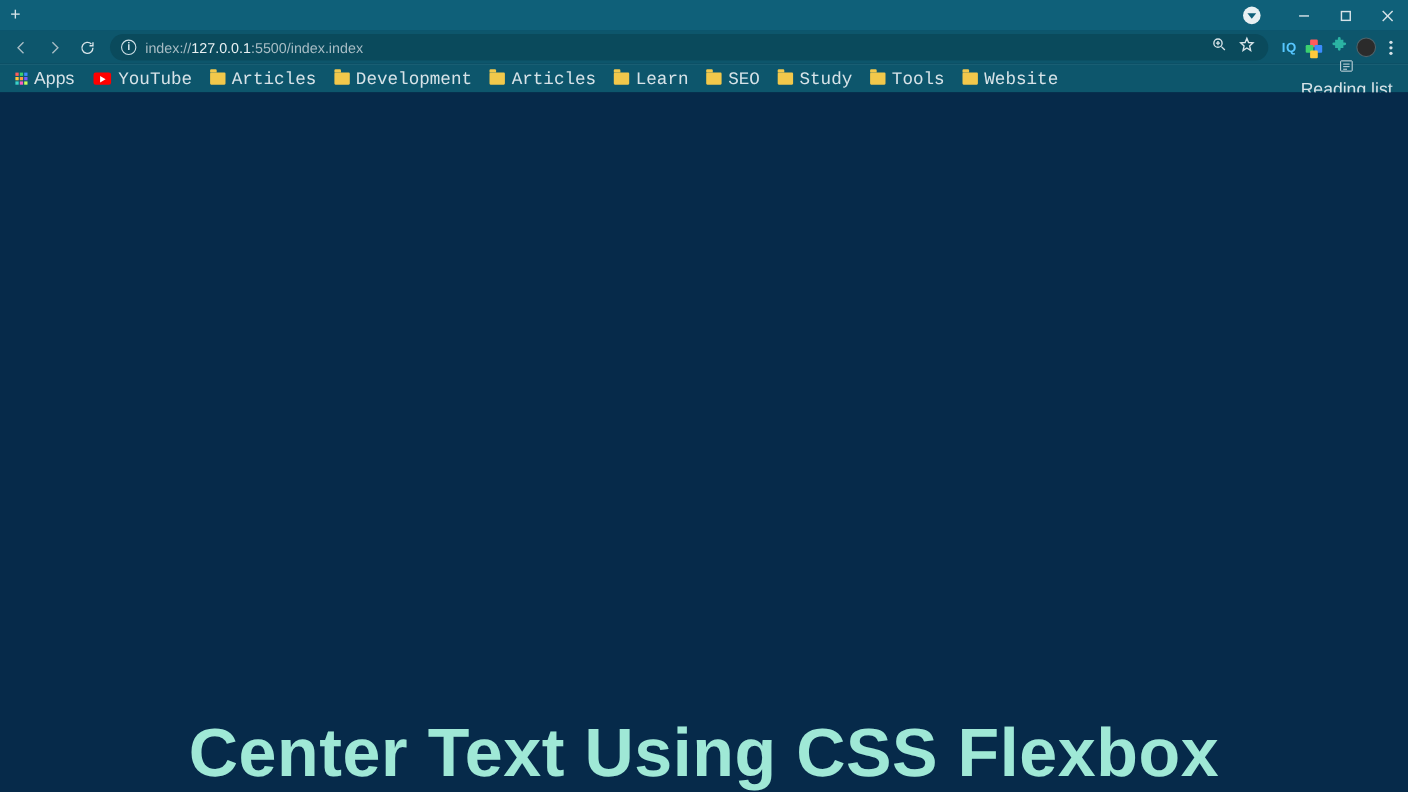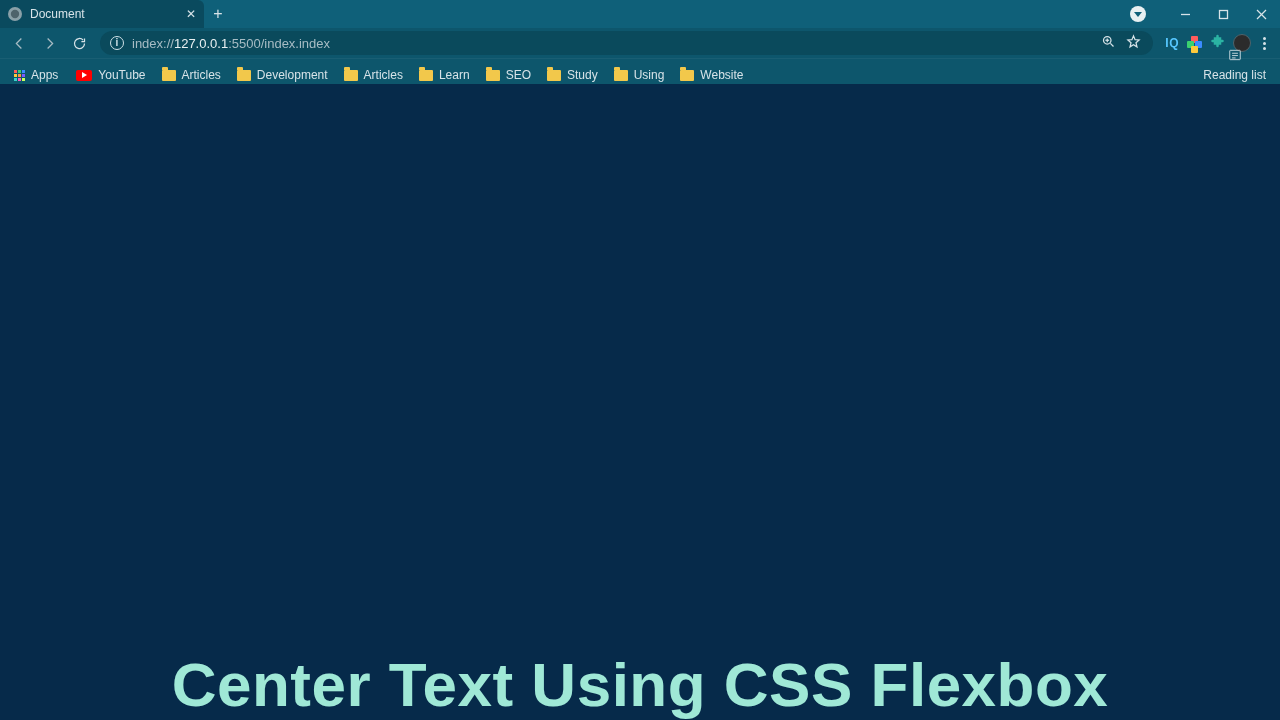--- a/index.html
+++ b/index.html
@@ -48,49 +48,40 @@
   .colour-ext span{position:absolute;width:7px;height:7px;border-radius:1px;}
   .c1{background:#ff5c5c;top:0;left:4px;}
   .c2{background:#3bd16f;top:5px;left:0;}
   .c3{background:#3b8bff;top:5px;left:8px;}
   .c4{background:#ffc93b;top:10px;left:4px;}
   .puzzle svg{width:15px;height:15px;fill:#2bb3a3;}
   .avatar{width:18px;height:18px;border-radius:50%;background:#2b2b2b;border:1px solid #4e636b;}
   .menu-dots{display:flex;flex-direction:column;gap:2px;padding:0 4px;}
   .menu-dots span{width:3px;height:3px;border-radius:50%;background:var(--text);}
   
-  .bookmarks{height:26px;background:var(--teal-dark);display:flex;align-items:flex-end;padding:0 8px;gap:4px;color:var(--text);font-size:12px;border-top:1px solid rgba(255,255,255,.05);}
+  .bookmarks{height:26px;background:var(--teal-dark);display:flex;align-items:center;padding:0 8px;gap:4px;color:var(--text);font-size:16px;border-top:1px solid rgba(255,255,255,.05);}
   .apps-btn{display:flex;align-items:center;gap:6px;padding:2px 6px;cursor:pointer;}
   .apps-grid{display:grid;grid-template-columns:repeat(3,3px);grid-auto-rows:3px;gap:1px;}
   .apps-grid span{width:3px;height:3px;}
-  .bm{display:flex;align-items:center;gap:6px;padding:2px 8px;cursor:pointer;}
+  .bm{display:flex;align-items:center;gap:6px;padding:2px 8px;cursor:pointer;font-family:Liberation Mono, monospace;}
   .bm .folder{width:14px;height:11px;background:var(--folder);border-radius:1px;position:relative;}
   .bm .folder::before{content:"";position:absolute;top:-3px;left:0;width:6px;height:3px;background:var(--folder);border-radius:1px 1px 0 0;}
   .yt{width:16px;height:11px;background:#ff0000;border-radius:2px;display:flex;align-items:center;justify-content:center;}
   .yt::after{content:"";border-left:5px solid #fff;border-top:3px solid transparent;border-bottom:3px solid transparent;margin-left:1px;}
   .bm-spacer{flex:1;}
   .reading{display:flex;align-items:center;gap:6px;padding:2px 6px;cursor:pointer;flex-direction:column;}
   .reading svg{width:14px;height:14px;stroke:var(--text);fill:none;stroke-width:1.5;}
   
   .page{flex:1;background:var(--page-bg);display:flex;align-items:flex-end;justify-content:center;}
   .page h1{margin:0;color:var(--accent);font-size:62px;font-weight:700;font-family:Arial,Helvetica,sans-serif;letter-spacing:.5px;}
 </style>
 </head>
 <body>
 
 <div class="titlebar">
-  <div class="tab">
-    <span class="favicon">
-      <svg viewBox="0 0 24 24">
-          <circle cx="12" cy="12" r="10"></circle>
-        </svg>
-    </span>
-    <span class="tab-title">Document</span>
-    <span class="tab-close">✕</span>
-  </div>
   <div class="newtab">+</div>
   <div class="title-spacer"></div>
   <div class="win-controls">
     <span class="ext-circle"></span>
     <div class="win-btn">
       <svg viewBox="0 0 11 11">
           <line x1="1" y1="5.5" x2="10" y2="5.5"></line>
         </svg>
     </div>
     <div class="win-btn">
@@ -207,21 +198,21 @@
       <div class="bm">
         <span class="folder"></span>
         <span>SEO</span>
       </div>
       <div class="bm">
         <span class="folder"></span>
         <span>Study</span>
       </div>
       <div class="bm">
         <span class="folder"></span>
-        <span>Using</span>
+        <span>Tools</span>
       </div>
       <div class="bm">
         <span class="folder"></span>
         <span>Website</span>
       </div>
     </div>
   <div class="bm-spacer"></div>
   <div class="reading">
     <svg viewBox="0 0 24 24">
         <rect x="3" y="4" width="18" height="16" rx="1"></rect>

